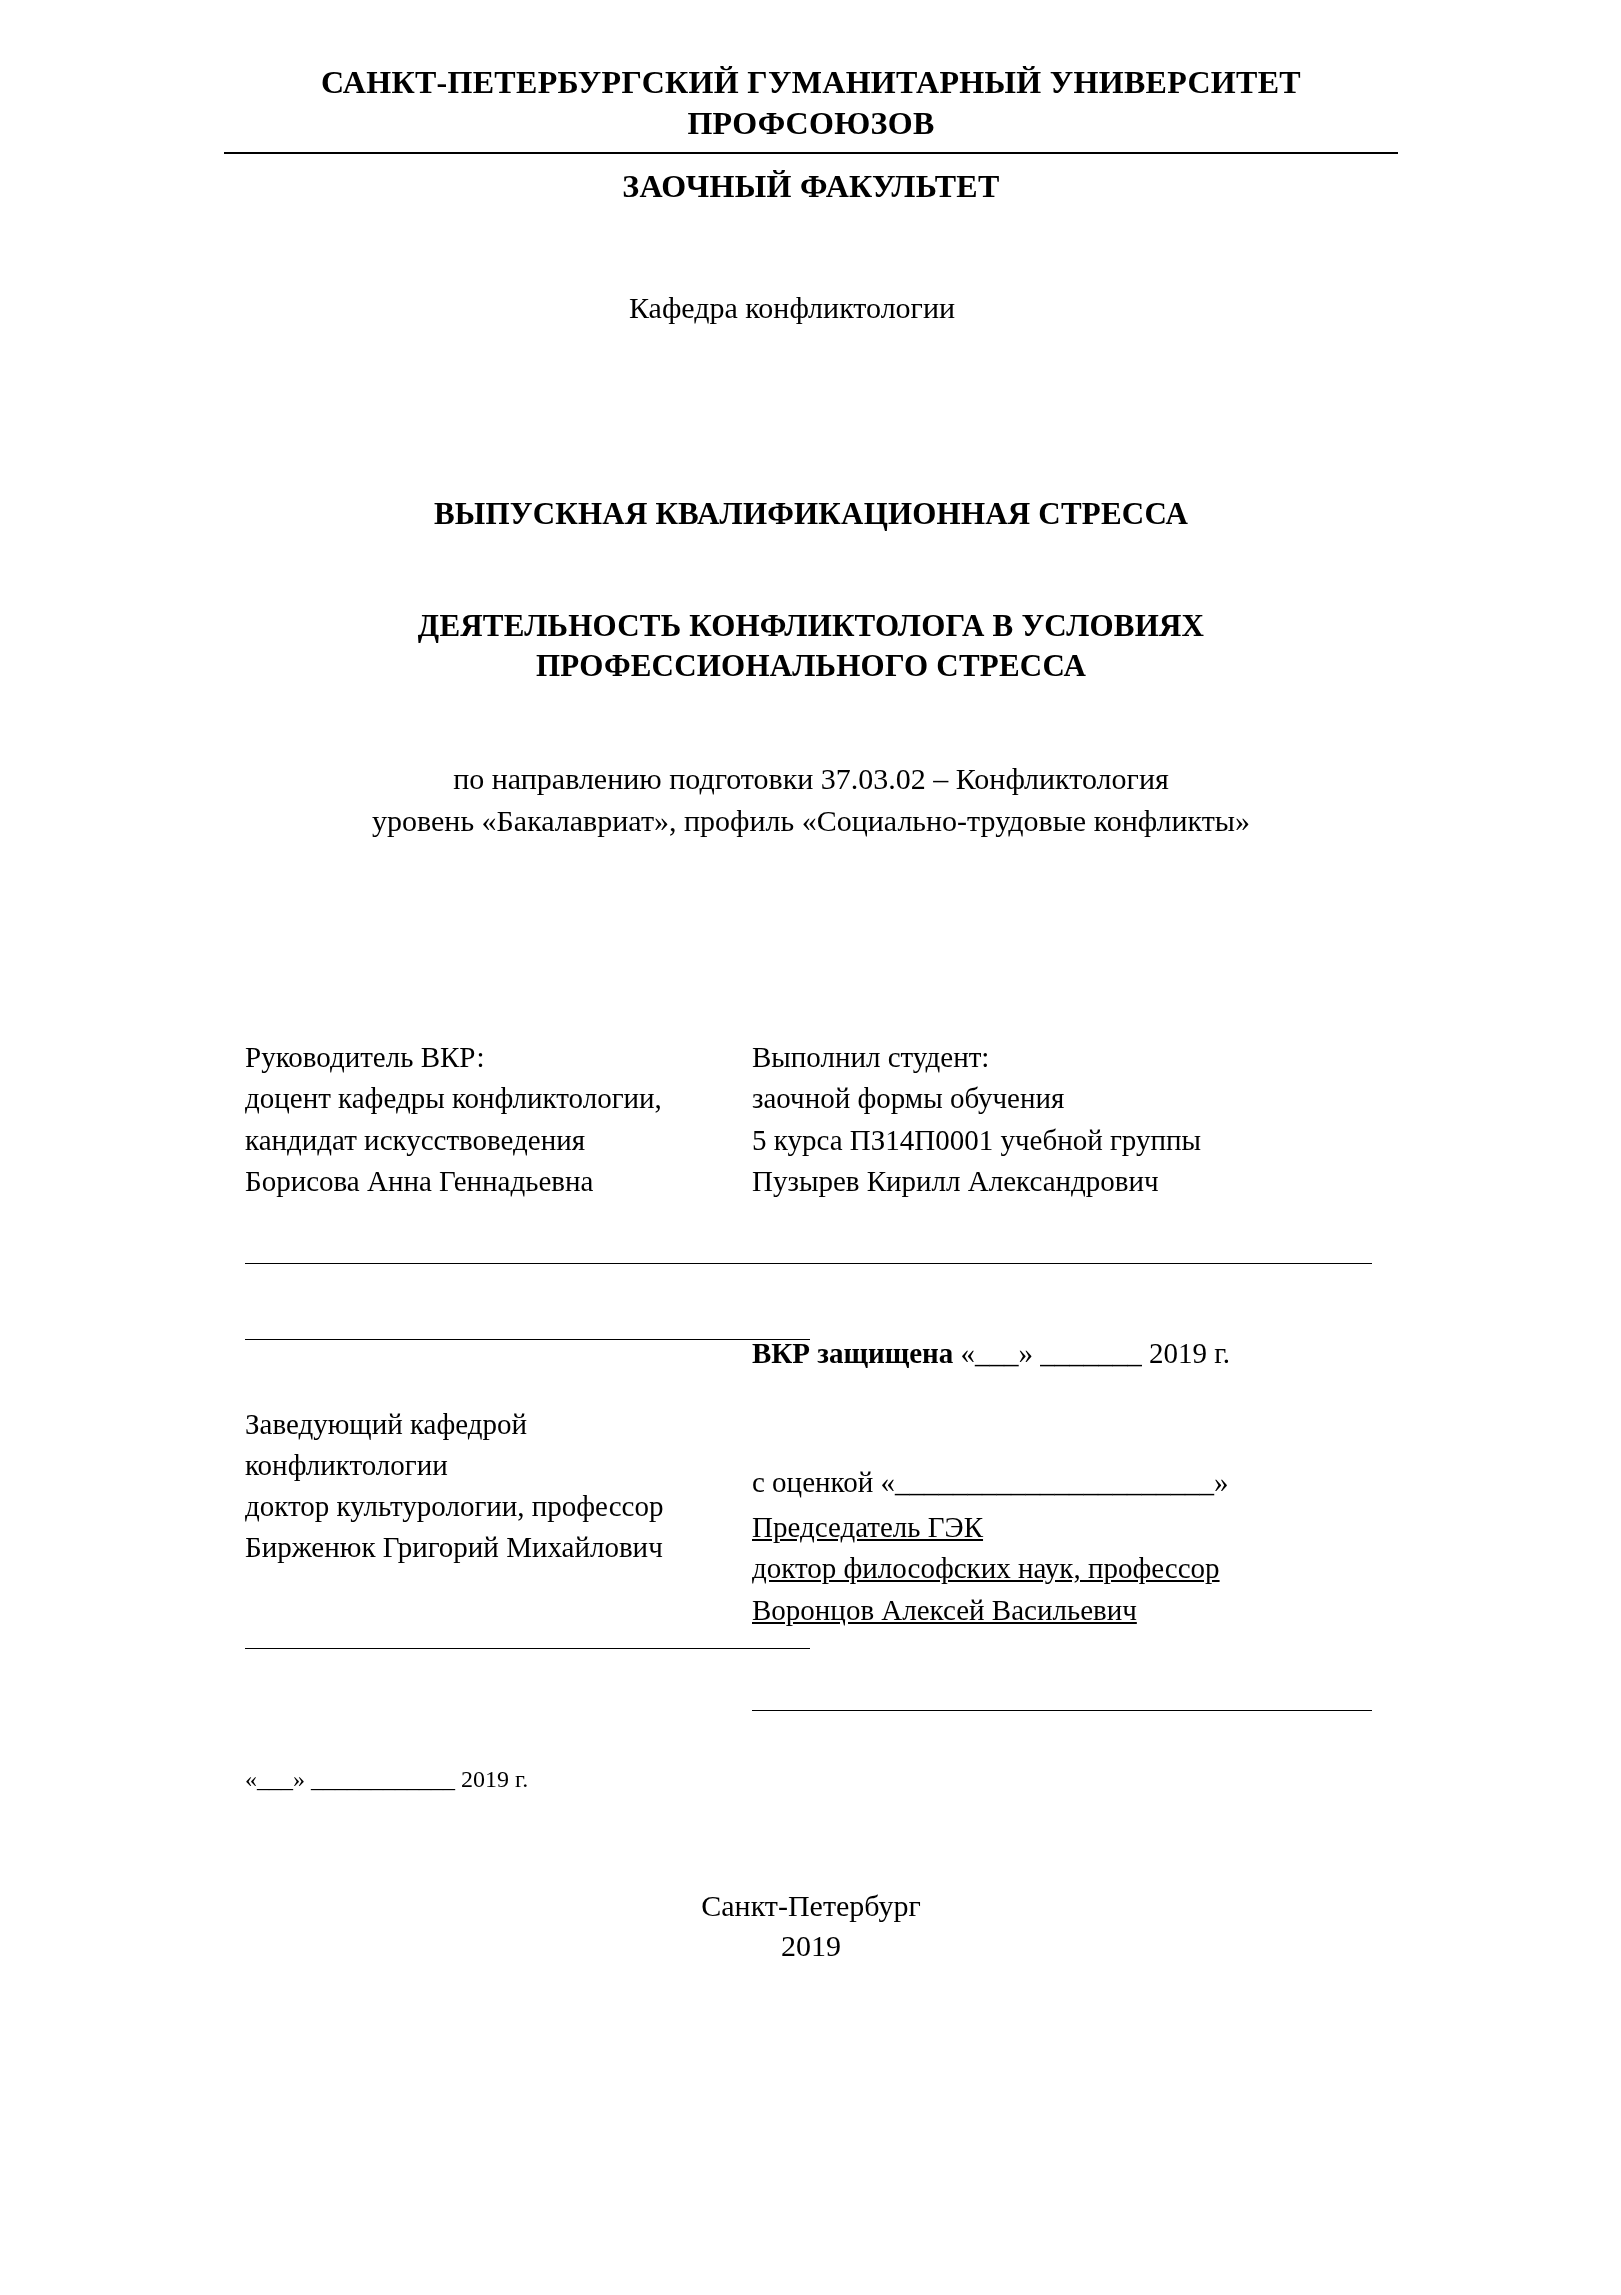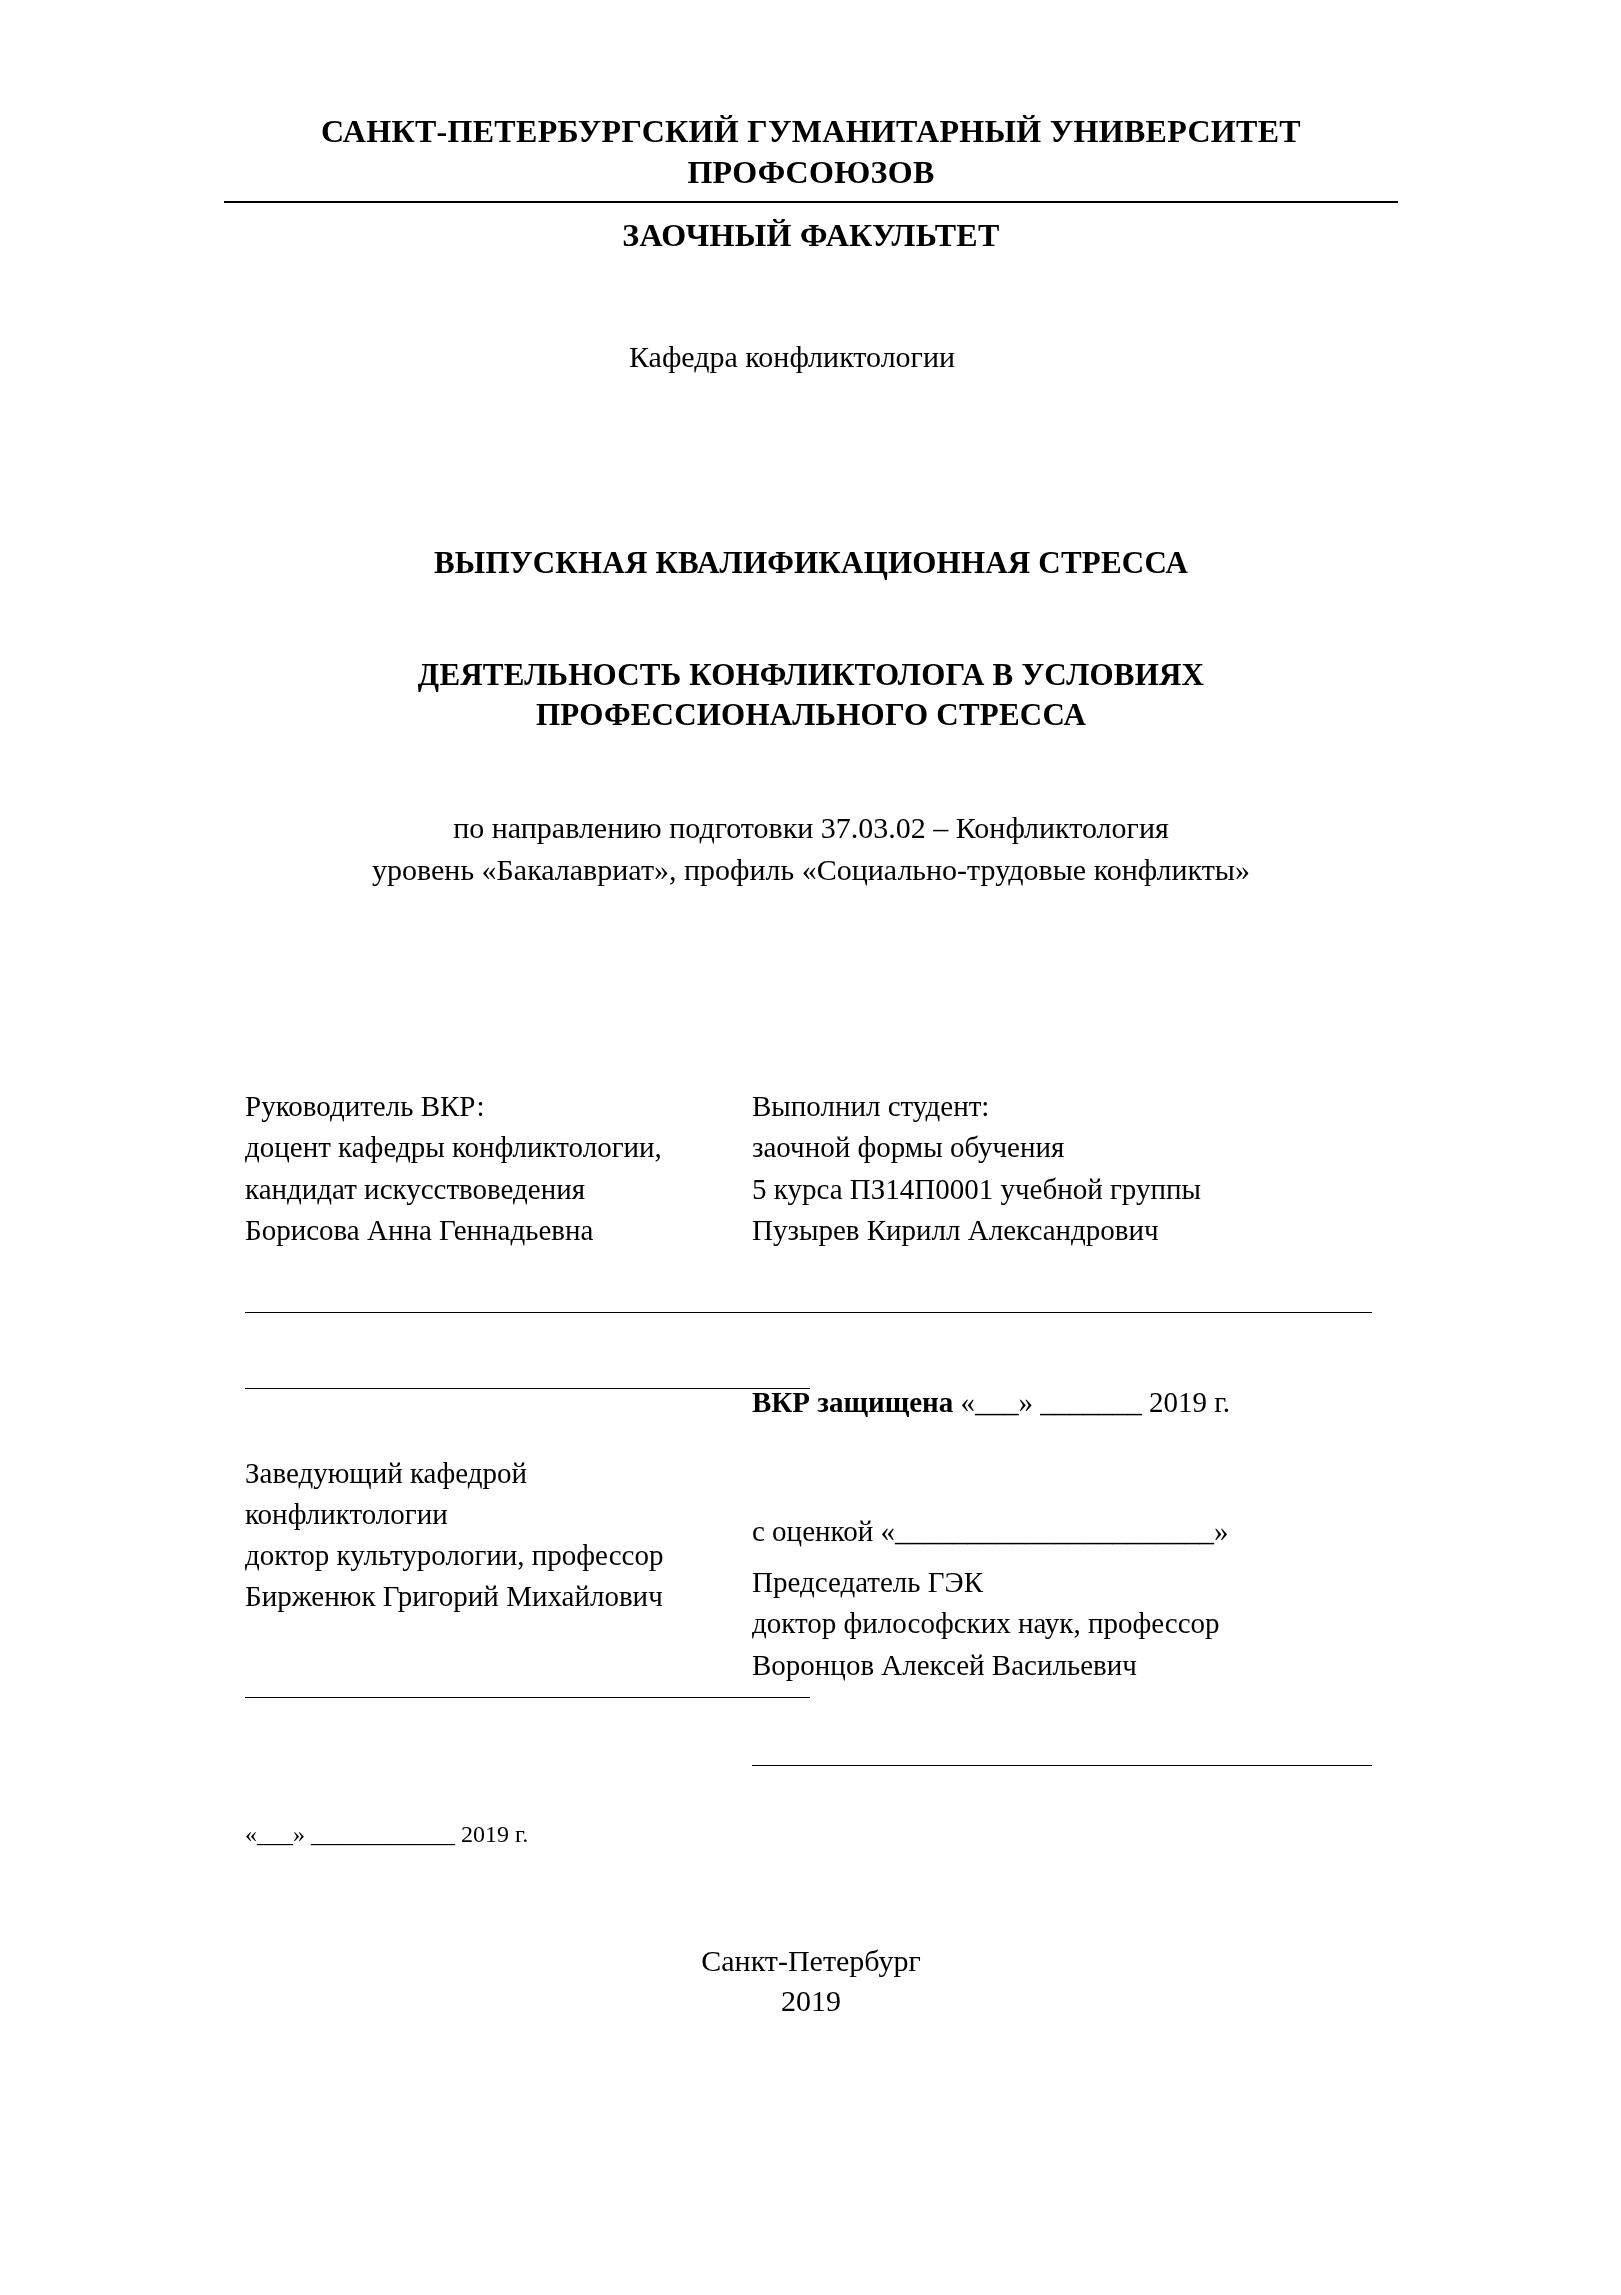--- a/index.html
+++ b/index.html
@@ -12,21 +12,21 @@
     height: 2295px;
     font-family: "Liberation Serif", serif;
     color: #000000;
     -webkit-font-smoothing: antialiased;
   }
   .page {
     position: relative;
     width: 1622px;
     height: 2295px;
     box-sizing: border-box;
-    padding: 111px 102px 47px 102px;
+    padding: 62px 102px 47px 102px;
   }
 
   
   .uni-name {
     text-align: center;
     font-weight: bold;
     font-size: 32px;
     letter-spacing: 0.3px;
     line-height: 1.28;
     margin: 0 47px;
@@ -113,21 +113,21 @@
   }
   .defended b { font-weight: bold; }
 
   .grade {
     font-size: 29px;
     margin-top: 88px;
     white-space: nowrap;
   }
 
   .chair-block { margin-top: 64px; }
-  .chair-block-right { margin-top: 10px; }
+  .chair-block-right { margin-top: 4px; text-decoration: underline; }
 
   .date-line {
     font-size: 24px;
     margin-top: 55px;
     padding-left: 143px;
     white-space: nowrap;
   }
 
   .city {
     text-align: center;

